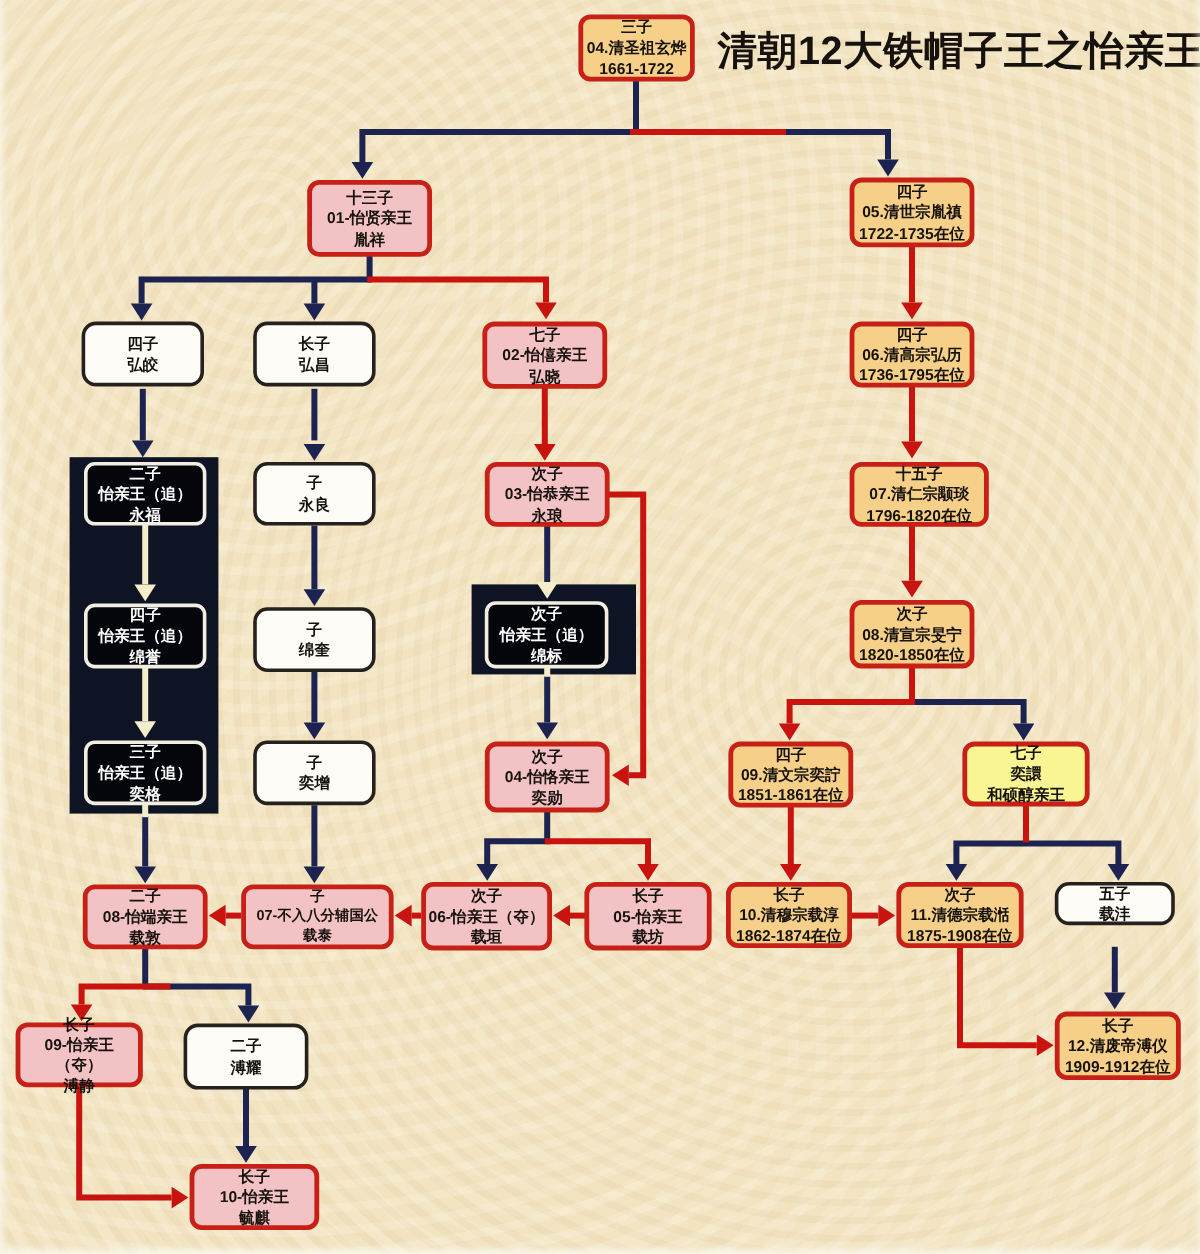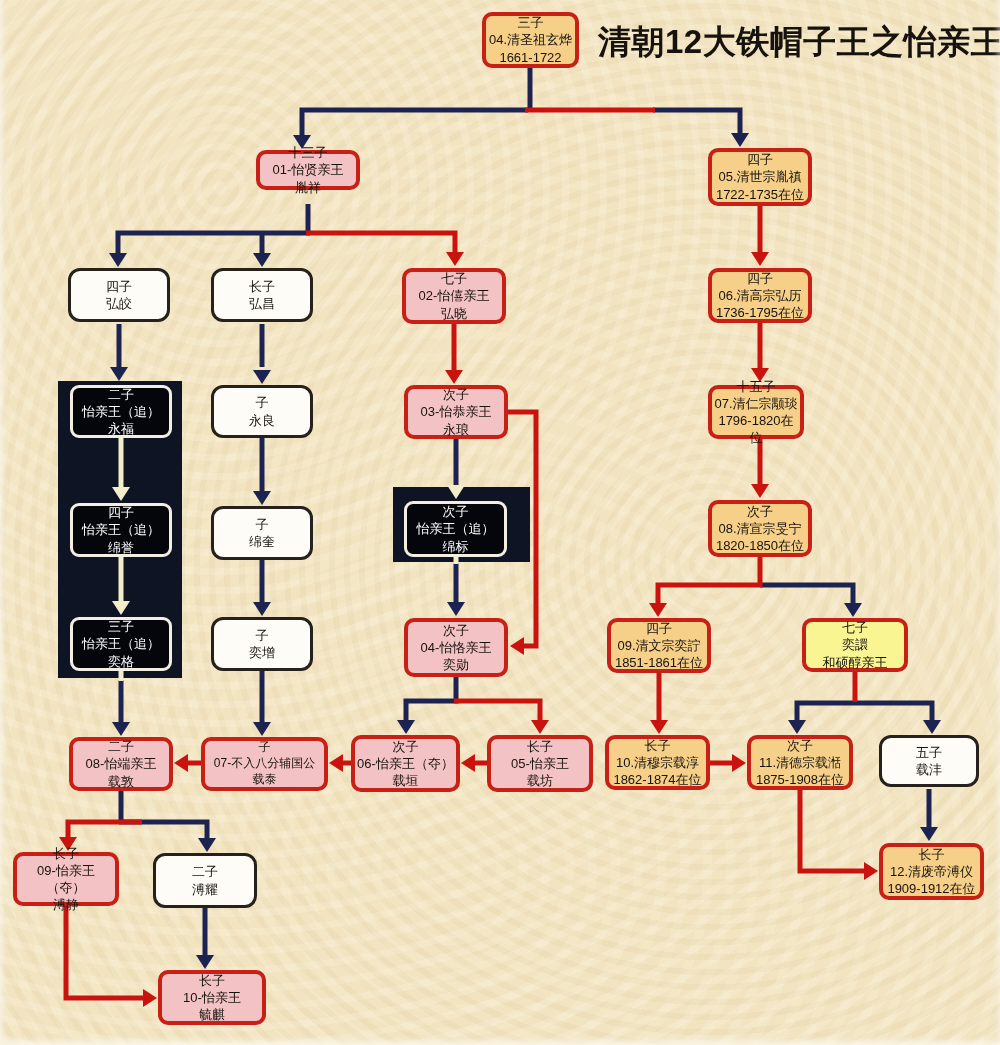--- a/index.html
+++ b/index.html
@@ -17,21 +17,21 @@
     box-shadow:inset 8px -10px 6px -6px rgba(252,248,238,.85), inset -6px 0 6px -4px rgba(252,248,238,.6);
   }
   .title{
     position:absolute;left:598px;top:20px;z-index:3;white-space:nowrap;
     font-size:33px;font-weight:bold;color:#17120d;letter-spacing:.5px;
   }
   .panel{position:absolute;background:#0e1424;z-index:0;}
   svg.wires{position:absolute;left:0;top:0;z-index:1;}
   .node{
     position:absolute;z-index:2;display:flex;align-items:center;justify-content:center;
-    text-align:center;font-weight:normal;font-size:13px;line-height:1.32;color:#17120d;
+    text-align:center;font-weight:bold;font-size:13px;line-height:1.32;color:#17120d;
     white-space:pre-line;border-radius:10px;box-sizing:border-box;padding:1px 2px;
   }
   .emperor{background:#f6d088;border:4px solid #c62017;}
   .prince {background:#f3c2c4;border:4px solid #c62017;}
   .chun   {background:#f9f592;border:4px solid #c62017;}
   .plain  {background:#fdfcf7;border:3px solid #26211c;border-radius:12px;}
   .post   {background:#05060c;border:3px solid #f2efe2;color:#fff;border-radius:9px;}
   .wide   {font-size:12px;}
 </style>
 </head>
@@ -142,21 +142,21 @@
       <polygon points="650,720 668,720 659,734"></polygon>
       <polygon points="732,754 732,772 746,763"></polygon>
       <polygon points="864,862 864,880 878,871"></polygon>
     </g>
   </svg>
 
   <div class="node emperor" style="left:482px;top:12px;width:97px;height:56px;"><span>三子
 04.清圣祖玄烨
 1661-1722</span></div>
 
-  <div class="node prince" style="left:256px;top:150px;width:104px;height:40px;"><span>十三子
+  <div class="node prince" style="left:256px;top:150px;width:104px;height:64px;"><span>十三子
 01-怡贤亲王
 胤祥</span></div>
   <div class="node emperor" style="left:708px;top:148px;width:104px;height:58px;"><span>四子
 05.清世宗胤禛
 1722-1735在位</span></div>
 
   <div class="node plain" style="left:68px;top:268px;width:102px;height:54px;"><span>四子
 弘皎</span></div>
   <div class="node plain" style="left:211px;top:268px;width:102px;height:54px;"><span>长子
 弘昌</span></div>
@@ -168,21 +168,21 @@
 1736-1795在位</span></div>
 
   <div class="node post" style="left:70px;top:385px;width:102px;height:53px;"><span>二子
 怡亲王（追）
 永福</span></div>
   <div class="node plain" style="left:211px;top:385px;width:102px;height:53px;"><span>子
 永良</span></div>
   <div class="node prince" style="left:404px;top:385px;width:104px;height:54px;"><span>次子
 03-怡恭亲王
 永琅</span></div>
-  <div class="node emperor" style="left:708px;top:385px;width:96px;height:54px;"><span>十五子
+  <div class="node emperor" style="left:708px;top:385px;width:116px;height:54px;"><span>十五子
 07.清仁宗颙琰
 1796-1820在位</span></div>
 
   <div class="node post" style="left:70px;top:503px;width:102px;height:54px;"><span>四子
 怡亲王（追）
 绵誉</span></div>
   <div class="node plain" style="left:211px;top:506px;width:102px;height:54px;"><span>子
 绵奎</span></div>
   <div class="node post" style="left:404px;top:501px;width:103px;height:56px;"><span>次子
 怡亲王（追）
@@ -217,21 +217,21 @@
 载垣</span></div>
   <div class="node prince" style="left:487px;top:735px;width:106px;height:57px;"><span>长子
 05-怡亲王
 载坊</span></div>
   <div class="node emperor" style="left:605px;top:735px;width:105px;height:55px;"><span>长子
 10.清穆宗载淳
 1862-1874在位</span></div>
   <div class="node emperor" style="left:747px;top:735px;width:106px;height:55px;"><span>次子
 11.清德宗载湉
 1875-1908在位</span></div>
-  <div class="node plain" style="left:879px;top:735px;width:100px;height:52px;"><span>五子
+  <div class="node plain" style="left:879px;top:735px;width:100px;height:36px;"><span>五子
 载沣</span></div>
 
   <div class="node prince" style="left:13px;top:852px;width:106px;height:54px;"><span>长子
 09-怡亲王（夺）
 溥静</span></div>
   <div class="node plain" style="left:153px;top:853px;width:104px;height:55px;"><span>二子
 溥耀</span></div>
   <div class="node emperor" style="left:879px;top:843px;width:105px;height:57px;"><span>长子
 12.清废帝溥仪
 1909-1912在位</span></div>

